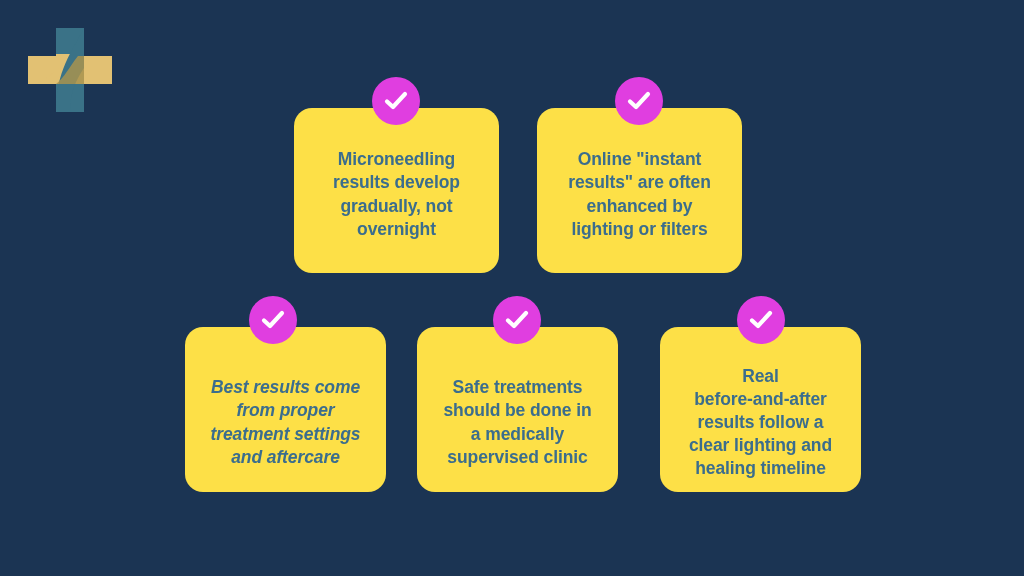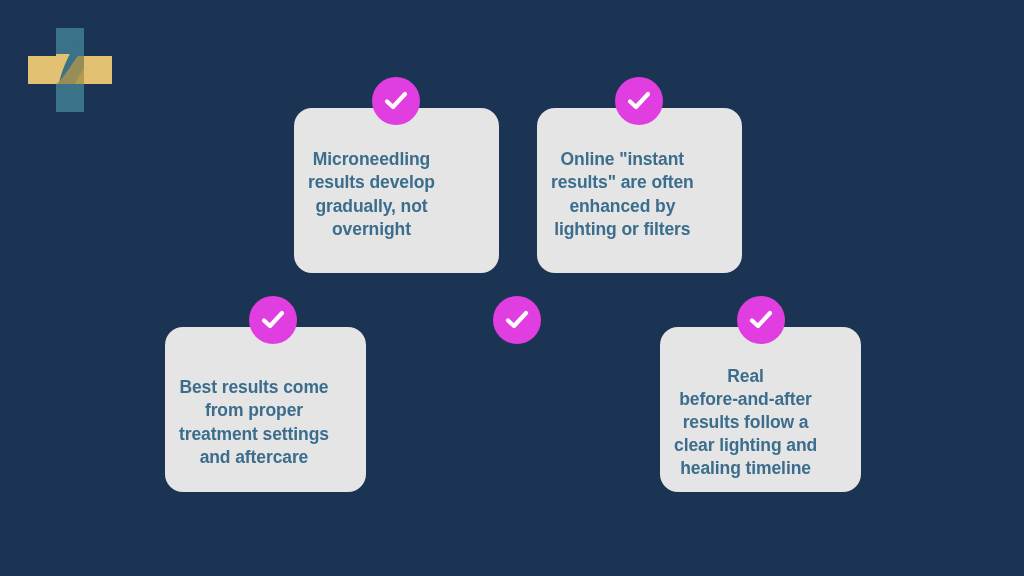--- a/index.html
+++ b/index.html
@@ -25,46 +25,47 @@
     position: absolute;
     left: 20px;
     top: 18px;
     width: 100px;
     height: 100px;
   }
 
   
   .card {
     position: absolute;
-    background: #e5e5e5;
+    background: #fde047;
     border-radius: 18px;
     box-sizing: border-box;
     display: flex;
     align-items: center;
+    justify-content: center;
     padding: 10px 14px;
   }
   .card-text {
     color: #3b6d8d;
     font-weight: bold;
     font-size: 17.5px;
     line-height: 1.32;
     text-align: center;
     white-space: pre-line;
     letter-spacing: -0.1px;
   }
 
   
   .row1 { width: 205px; height: 165px; top: 108px; }
   .c1 { left: 294px; }
   .c2 { left: 537px; }
   .row1 .card-text { margin-top: 8px; }
 
   
   .row2 { width: 201px; height: 165px; top: 327px; }
-  .c3 { left: 165px; }
+  .c3 { left: 185px; font-style: italic; }
   .c4 { left: 417px; }
   .c5 { left: 660px; }
   .row2 .card-text { margin-top: 26px; }
 
   
   .check-badge {
     position: absolute;
     width: 48px;
     height: 48px;
     border-radius: 50%;
@@ -132,20 +133,26 @@
 from proper
 treatment settings
 and aftercare</div>
   </div>
   <div class="check-badge b3">
     <svg width="26" height="26" viewBox="0 0 26 26">
       <path d="M4 13.5 L10 19 L22 6" stroke="#ffffff" stroke-width="4.2" fill="none" stroke-linecap="round" stroke-linejoin="round"></path>
     </svg>
   </div>
 
+  <div class="card row2 c4">
+    <div class="card-text">Safe treatments
+should be done in
+a medically
+supervised clinic</div>
+  </div>
   <div class="check-badge b4">
     <svg width="26" height="26" viewBox="0 0 26 26">
       <path d="M4 13.5 L10 19 L22 6" stroke="#ffffff" stroke-width="4.2" fill="none" stroke-linecap="round" stroke-linejoin="round"></path>
     </svg>
   </div>
 
   <div class="card row2 c5">
     <div class="card-text">Real
 before-and-after
 results follow a

